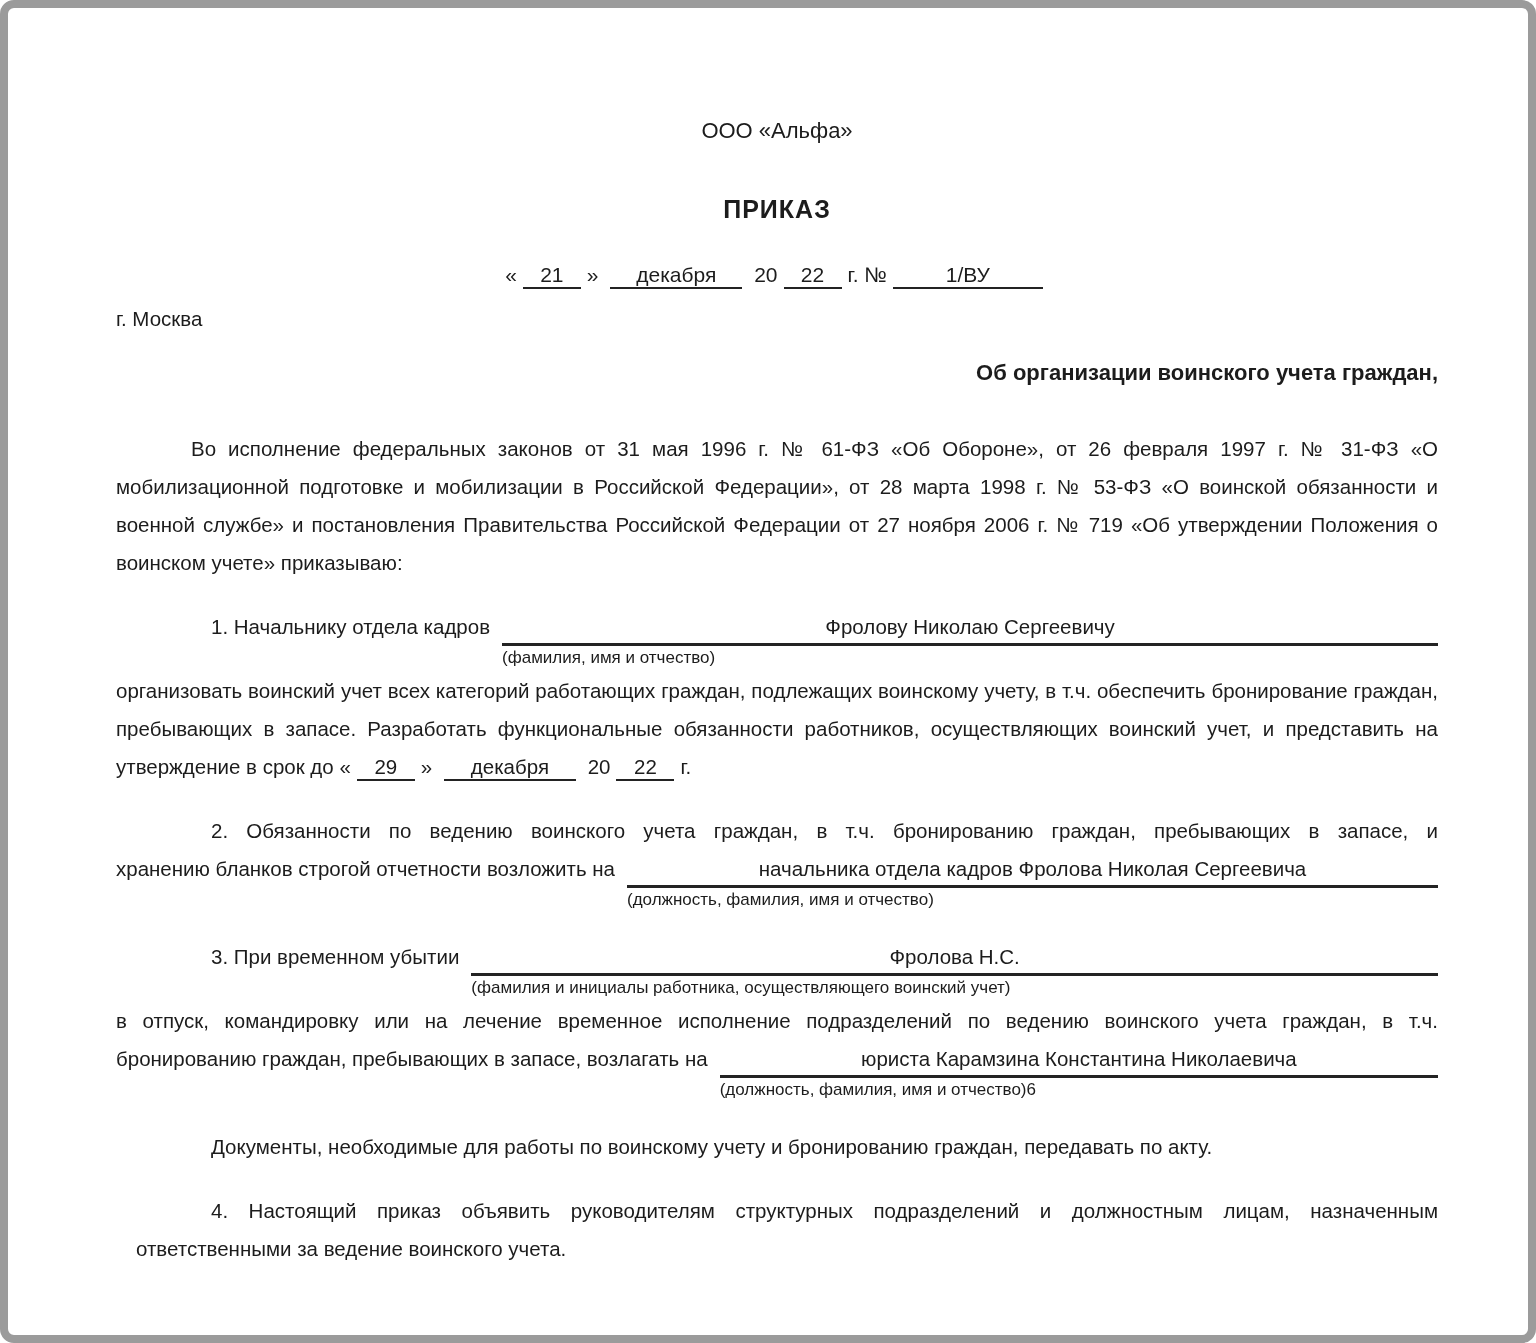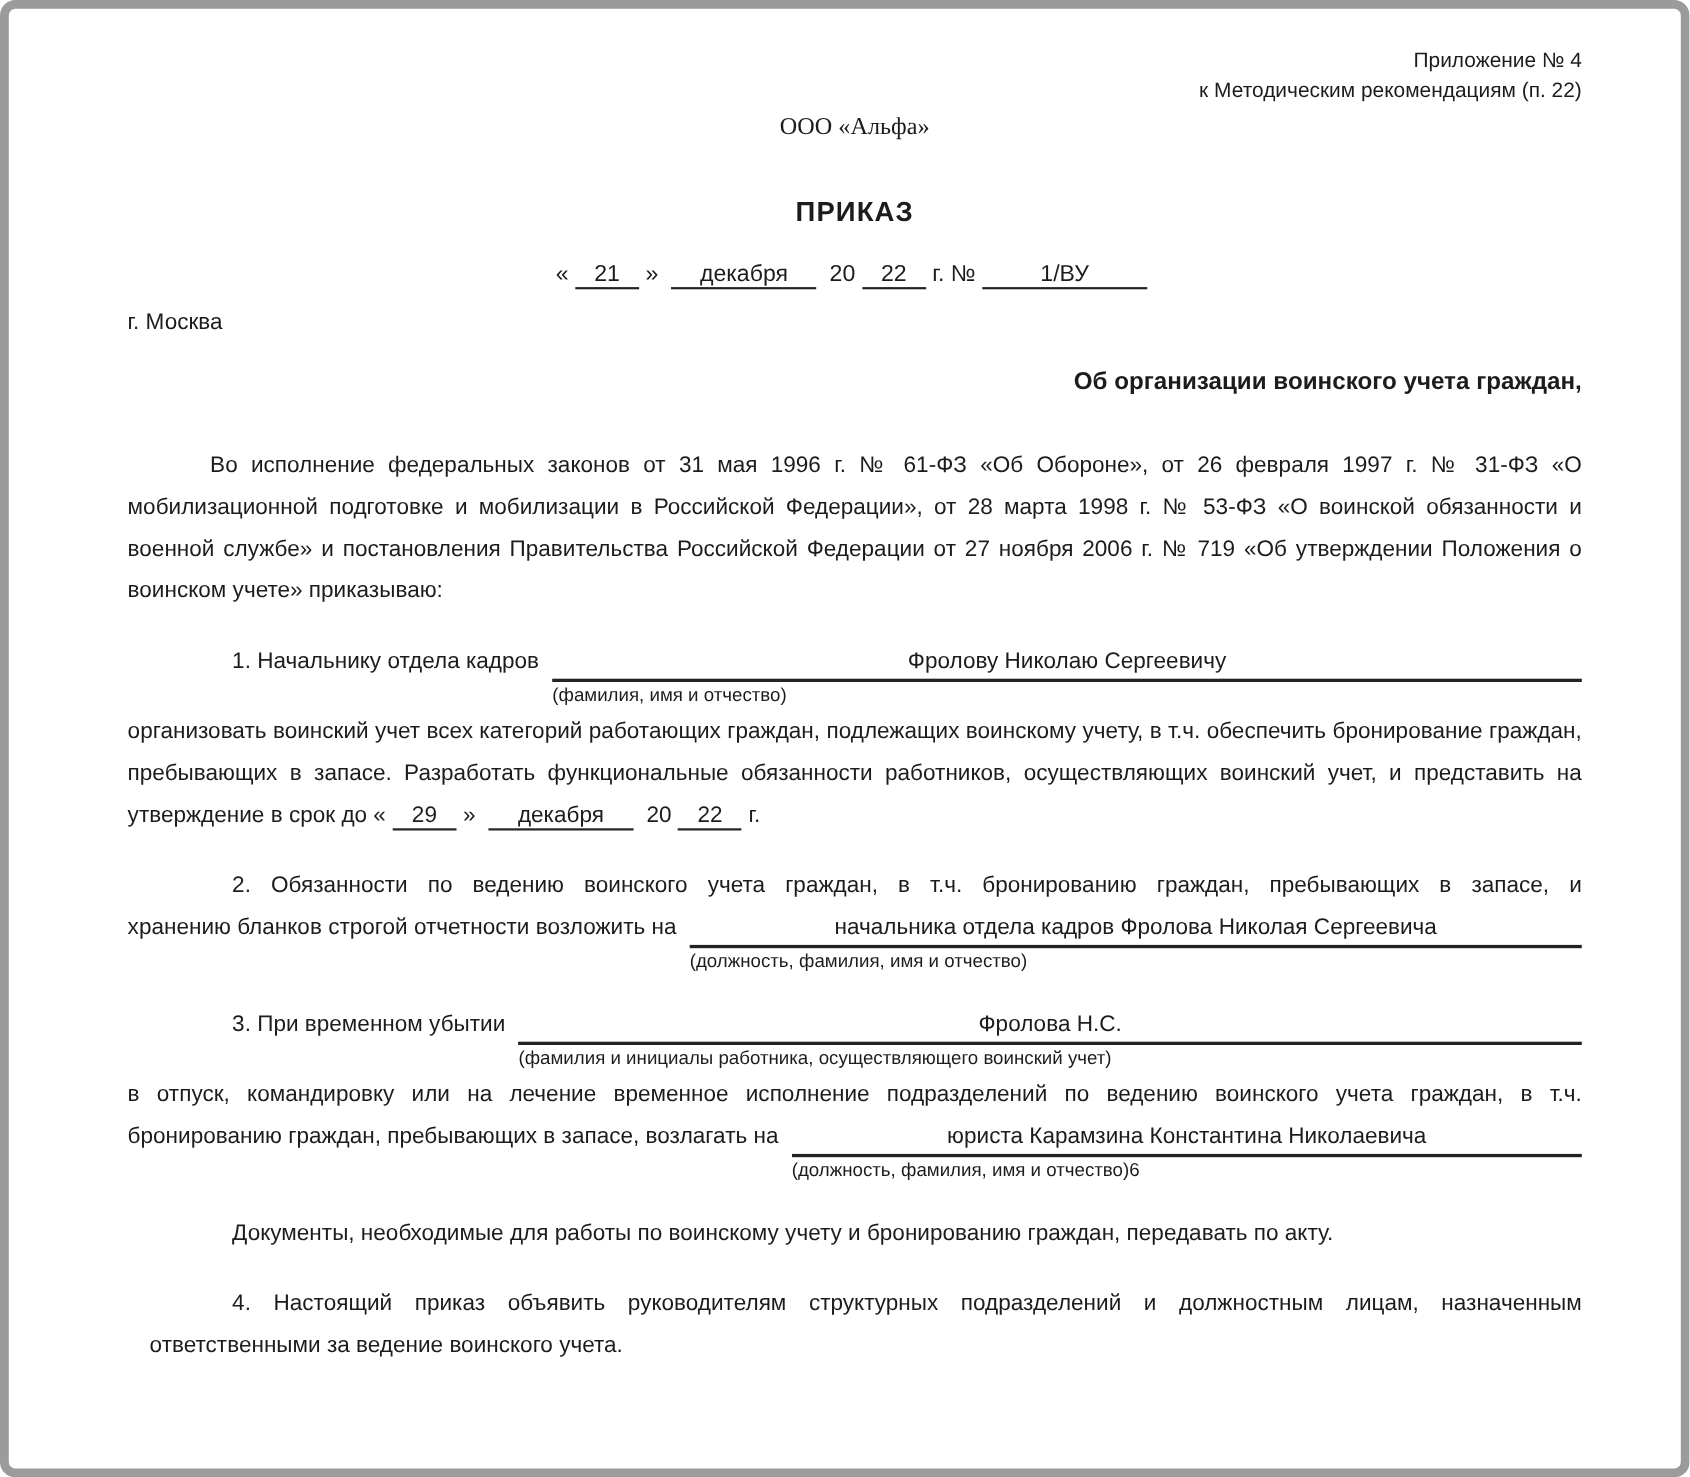--- a/index.html
+++ b/index.html
@@ -7,23 +7,23 @@
     width:1536px; height:1343px; box-sizing:border-box;
     border:8px solid #9b9b9b; border-radius:14px;
     background:#ffffff; overflow:hidden;
     font-family:"Liberation Sans", sans-serif;
     color:#1c1c1c;
   }
   .content { padding:34px 90px 30px 108px; font-size:20.5px; line-height:38px; }
 
   .appendix { text-align:right; font-size:19px; line-height:27px; }
 
-  .org     { text-align:center; font-size:22px;font-family:Liberation Serif, serif; }
+  .org     { text-align:center; margin-top:70px; font-size:22px; }
   .title   { text-align:center; margin-top:40px; font-size:25px; font-weight:bold; letter-spacing:1px; }
-  .dateline{ text-align:center; margin-top:18px; font-size:21px; }
+  .dateline{ text-align:center; margin-top:28px; font-size:21px; }
   .city    { text-align:left; margin-top:6px; }
   .subject { text-align:right; margin-top:18px; font-weight:bold; font-size:22px; line-height:34px; }
 
   .para { text-align:justify; margin:0; }
   .indent { text-indent:75px; }
 
   .blank {
     display:inline-block; text-align:center;
     border-bottom:2px solid #232323;
     line-height:24px; vertical-align:baseline;
@@ -45,24 +45,20 @@
   .mt-pre  { margin-top:40px; }
   .mt-item { margin-top:26px;margin-left:20px; }
   .mt-body { margin-top:2px; }
 </style>
 </head>
 <body>
 
 <div class="frame">
   <div class="content">
 
-    <div class="appendix">
-      <div>Приложение № 4</div>
-      <div>к Методическим рекомендациям (п. 22)</div>
-    </div>
 
     <div class="org">ООО «Альфа»</div>
 
     <div class="title">ПРИКАЗ</div>
 
     <div class="dateline">
       <span>«</span><span class="blank w-day">21</span><span>»</span>
       <span class="blank w-month">декабря</span>
       <span>20</span><span class="blank w-day">22</span><span>г.</span>
       <span>№</span><span class="blank w-num">1/ВУ</span>

